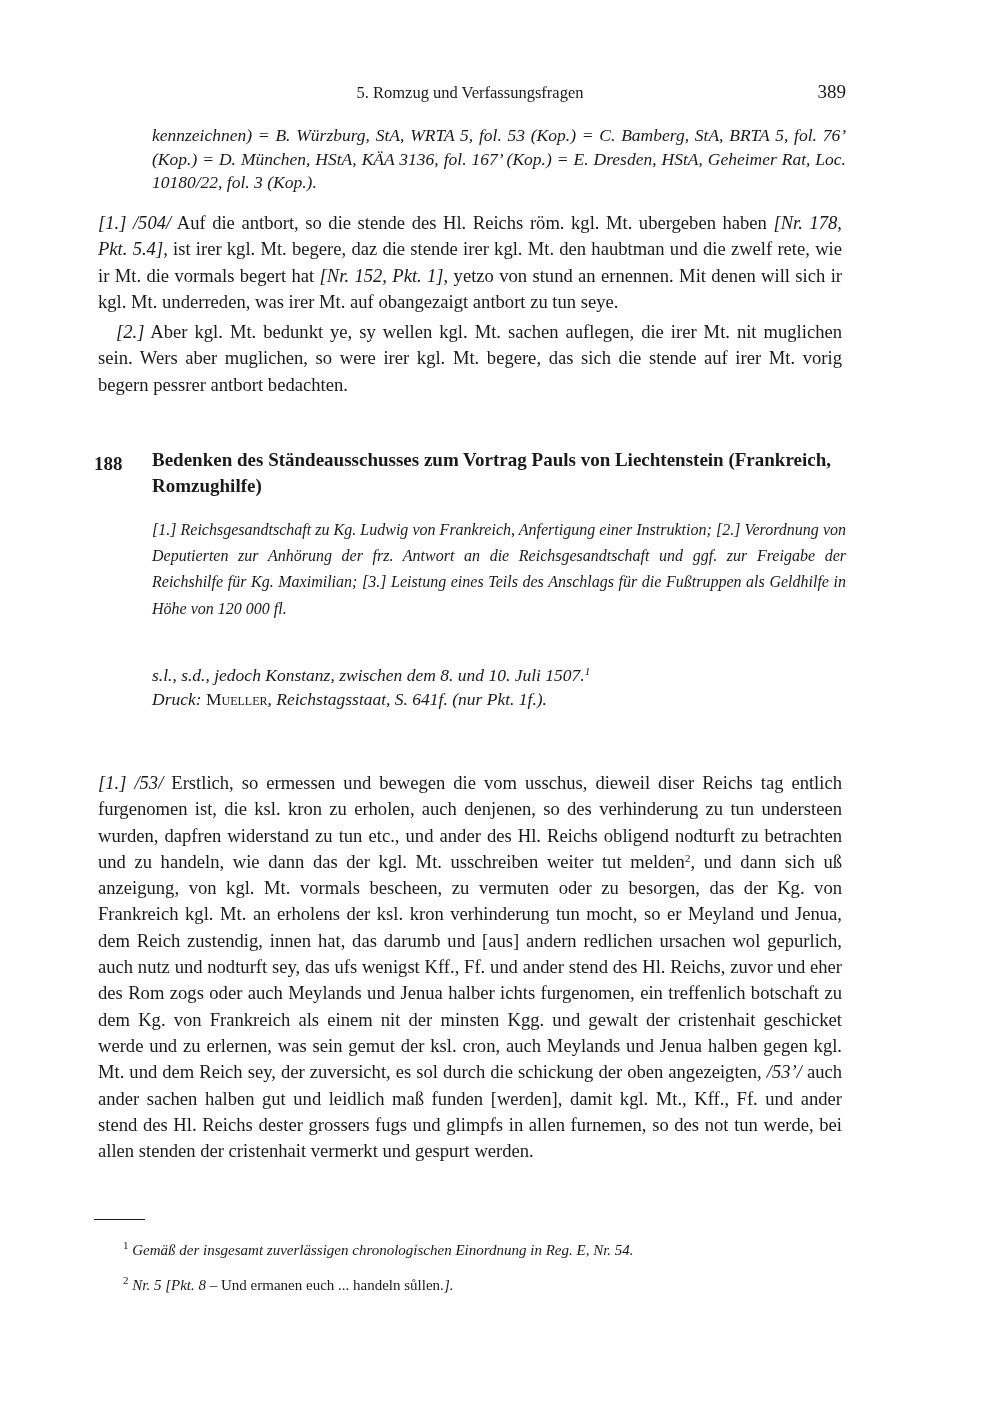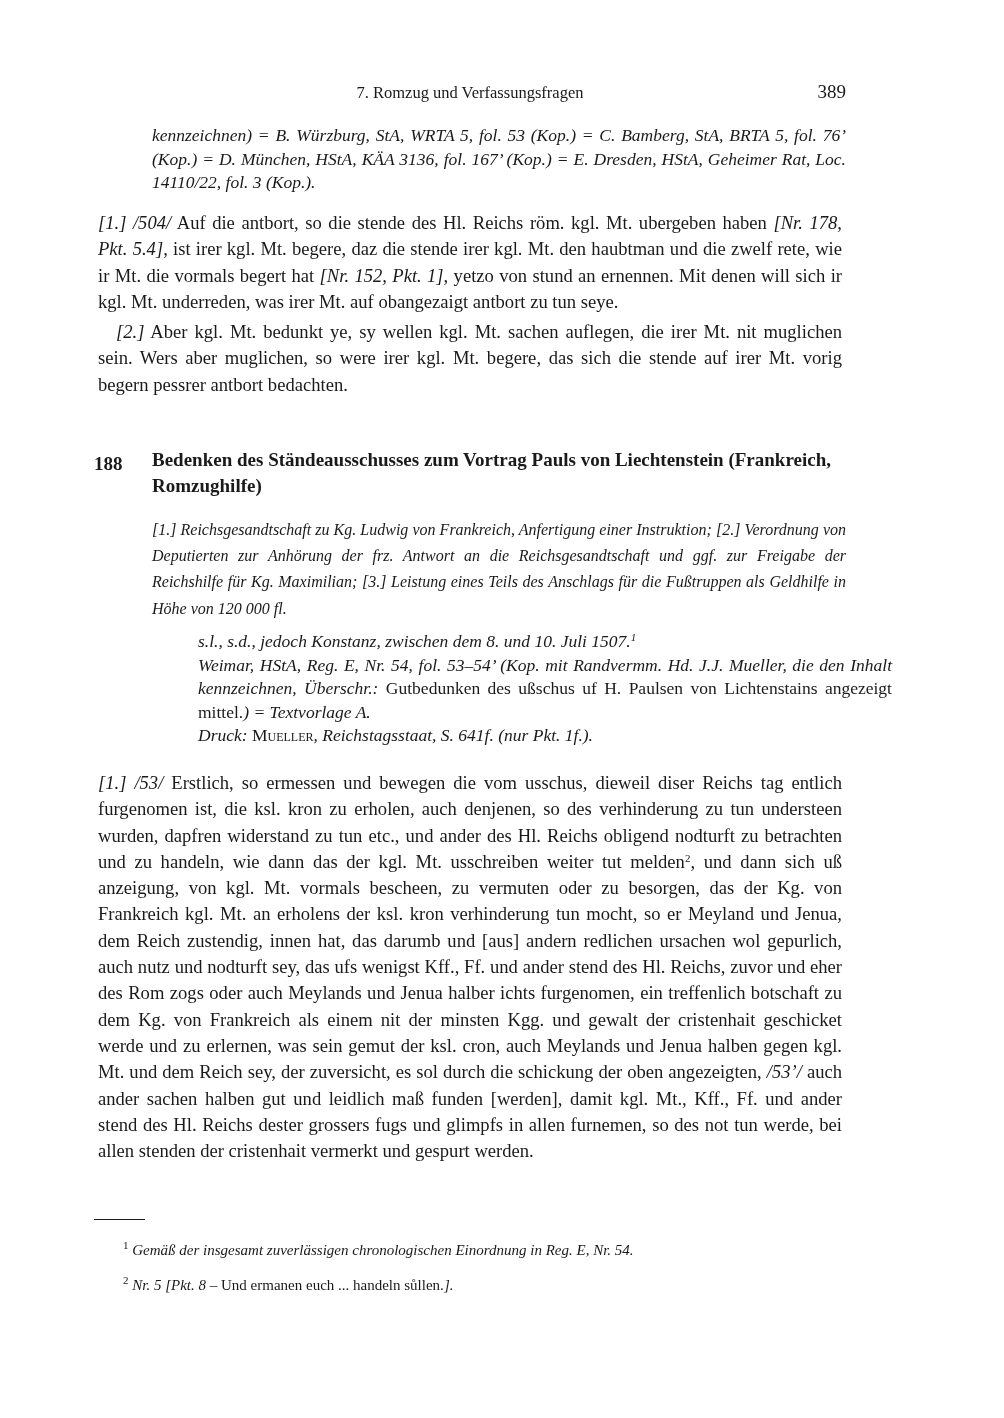--- a/index.html
+++ b/index.html
@@ -26,45 +26,44 @@
   .footnotes p { margin: 16px; }
   sup { font-size: 11px; vertical-align: 6px; line-height: 0; }
   .last-line { text-align-last: left; }
 </style>
 </head>
 <body>
 
 <div class="page">
 
   <div class="running-head">
-    <span class="running-title">7. Romzug und Verfassungsfragen</span>
+    <span class="running-title">5. Romzug und Verfassungsfragen</span>
     <span class="page-number">389</span>
   </div>
 
   <div class="indent-block src-block" style="top:124px;">
-    <p class="it last-line">kennzeichnen) = B. Würzburg, StA, WRTA 5, fol. 53 (Kop.) = C. Bamberg, StA, BRTA 5, fol. 76’ (Kop.) = D. München, HStA, KÄA 3136, fol. 167’ (Kop.) = E. Dresden, HStA, Geheimer Rat, Loc. 14110/22, fol. 3 (Kop.).</p>
+    <p class="it last-line">kennzeichnen) = B. Würzburg, StA, WRTA 5, fol. 53 (Kop.) = C. Bamberg, StA, BRTA 5, fol. 76’ (Kop.) = D. München, HStA, KÄA 3136, fol. 167’ (Kop.) = E. Dresden, HStA, Geheimer Rat, Loc. 10180/22, fol. 3 (Kop.).</p>
   </div>
 
   <div class="body-text" style="top:206px;">
     <p class="last-line"><span class="it">[1.] /504/</span><span> Auf die antbort, so die stende des Hl. Reichs röm. kgl. Mt. ubergeben haben </span><span class="it">[Nr. 178, Pkt. 5.4]</span><span>, ist irer kgl. Mt. begere, daz die stende irer kgl. Mt. den haubtman und die zwelf rete, wie ir Mt. die vormals begert hat </span><span class="it">[Nr. 152, Pkt. 1]</span><span>, yetzo von stund an ernennen. Mit denen will sich ir kgl. Mt. underreden, was irer Mt. auf obangezaigt antbort zu tun seye.</span></p>
     <p class="para-indent last-line"><span class="it">[2.]</span><span> Aber kgl. Mt. bedunkt ye, sy wellen kgl. Mt. sachen auflegen, die irer Mt. nit muglichen sein. Wers aber muglichen, so were irer kgl. Mt. begere, das sich die stende auf irer Mt. vorig begern pessrer antbort bedachten.</span></p>
   </div>
 
   <div class="heading">
     <span class="heading-num">188</span>
     <span class="heading-title">Bedenken des Ständeausschusses zum Vortrag Pauls von Liechtenstein (Frankreich, Romzughilfe)</span>
   </div>
 
   <div class="indent-block regest it" style="top:517px;">
     <p class="last-line" style="margin:0;">[1.] Reichsgesandtschaft zu Kg. Ludwig von Frankreich, Anfertigung einer Instruktion; [2.] Verordnung von Deputierten zur Anhörung der frz. Antwort an die Reichsgesandtschaft und ggf. zur Freigabe der Reichshilfe für Kg. Maximilian; [3.] Leistung eines Teils des Anschlags für die Fußtruppen als Geldhilfe in Höhe von 120 000 fl.</p>
   </div>
 
-  <div class="indent-block src-block" style="top:630px;margin-left:46px;">
+  <div class="indent-block src-block" style="top:664px;">
     <p class="it"><span>s.l., s.d., jedoch Konstanz, zwischen dem 8. und 10. Juli 1507.</span><sup>1</sup></p>
-    <p class="last-line"><span class="it">Weimar, HStA, Reg. E, Nr. 54, fol. 53–54’ (Kop. mit Randvermm. Hd. J.J. Mueller, die den Inhalt kennzeichnen, Überschr.:</span><span> Gutbedunken des ußschus uf H. Paulsen von Lichtenstains angezeigt mittel.</span><span class="it">) = Textvorlage A.</span></p>
     <p class="it"><span>Druck:</span> <span class="sc" style="font-style:normal;">Mueller</span><span>, Reichstagsstaat, S. 641f. (nur Pkt. 1f.).</span></p>
   </div>
 
   <div class="body-text" style="top:766px;">
     <p class="last-line"><span class="it">[1.] /53/</span><span> Erstlich, so ermessen und bewegen die vom usschus, dieweil diser Reichs tag entlich furgenomen ist, die ksl. kron zu erholen, auch denjenen, so des verhinderung zu tun understeen wurden, dapfren widerstand zu tun etc., und ander des Hl. Reichs obligend nodturft zu betrachten und zu handeln, wie dann das der kgl. Mt. usschreiben weiter tut melden</span><sup>2</sup><span>, und dann sich uß anzeigung, von kgl. Mt. vormals bescheen, zu vermuten oder zu besorgen, das der Kg. von Frankreich kgl. Mt. an erholens der ksl. kron verhinderung tun mocht, so er Meyland und Jenua, dem Reich zustendig, innen hat, das darumb und [aus] andern redlichen ursachen wol gepurlich, auch nutz und nodturft sey, das ufs wenigst Kff., Ff. und ander stend des Hl. Reichs, zuvor und eher des Rom zogs oder auch Meylands und Jenua halber ichts furgenomen, ein treffenlich botschaft zu dem Kg. von Frankreich als einem nit der minsten Kgg. und gewalt der cristenhait geschicket werde und zu erlernen, was sein gemut der ksl. cron, auch Meylands und Jenua halben gegen kgl. Mt. und dem Reich sey, der zuversicht, es sol durch die schickung der oben angezeigten, </span><span class="it">/53’/</span><span> auch ander sachen halben gut und leidlich maß funden [werden], damit kgl. Mt., Kff., Ff. und ander stend des Hl. Reichs dester grossers fugs und glimpfs in allen furnemen, so des not tun werde, bei allen stenden der cristenhait vermerkt und gespurt werden.</span></p>
   </div>
 
   <div class="fn-rule"></div>
 
   <div class="footnotes">

